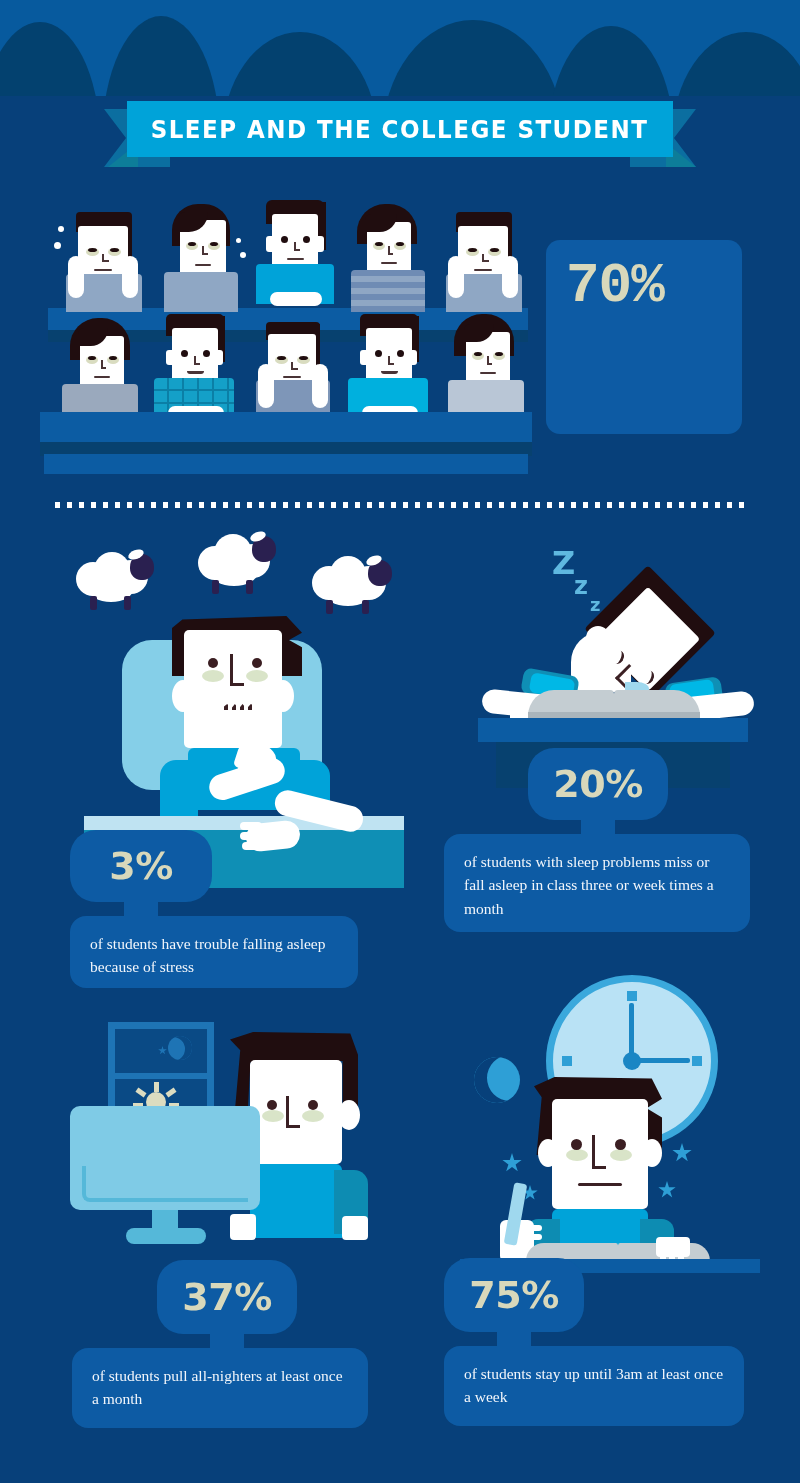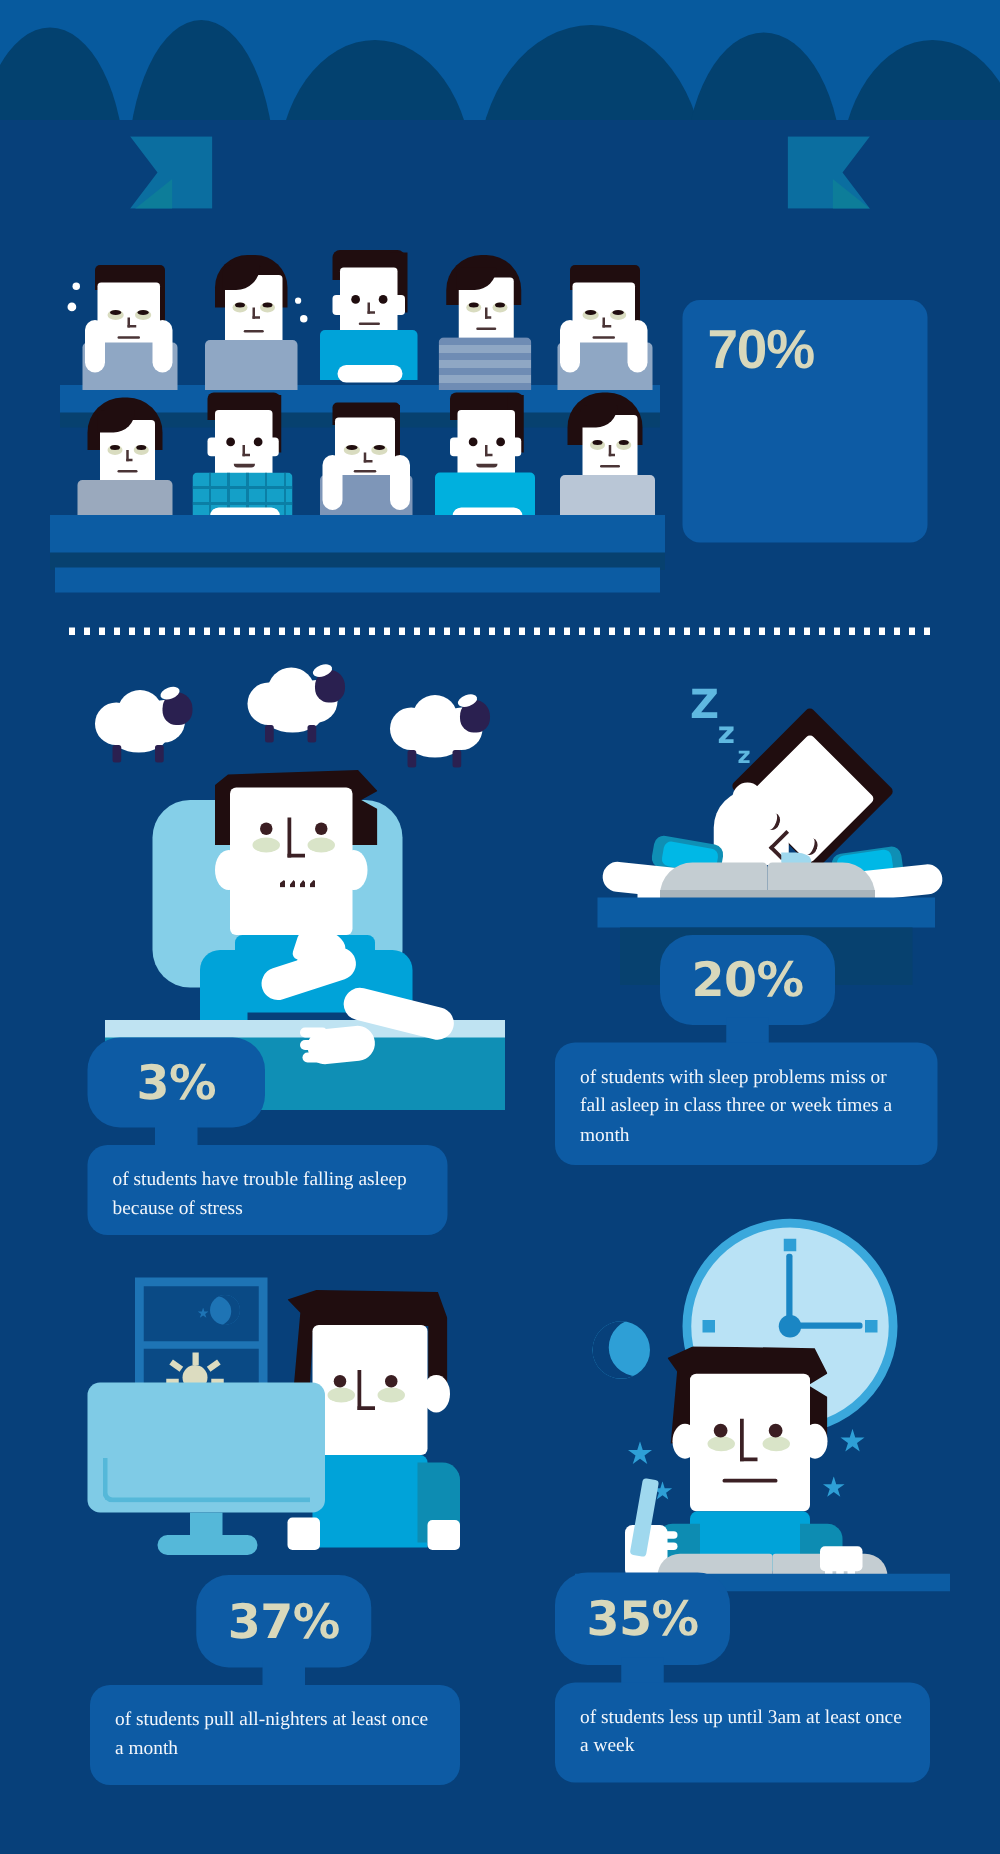--- a/index.html
+++ b/index.html
@@ -47,21 +47,21 @@
   .stu .f{position:absolute;background:#ffffff;border-radius:3px;}
   .stu .body{position:absolute;border-radius:4px 4px 0 0;}
   .stu .arm{position:absolute;background:#ffffff;border-radius:8px;}
   .eye{position:absolute;background:#200d0f;border-radius:50%;}
   .eyelid{position:absolute;background:#d9dcc0;border-radius:50%;}
   .nose{position:absolute;border-left:2px solid #4a3436;border-bottom:2px solid #4a3436;}
   .mouth{position:absolute;background:#4a3436;height:2px;border-radius:1px;}
 
   
   .card70{position:absolute;left:546px;top:240px;width:196px;height:194px;background:#0d5ba4;border-radius:14px;padding:18px 20px;}
-  .big-pct{color:#d8d8bb;font-family:Liberation Sans, sans-serif;font-weight:700;font-size:44px;line-height:1;letter-spacing:-1px;}
+  .big-pct{color:#d8d8bb;font-family:Liberation Mono, monospace;font-weight:700;font-size:56px;line-height:1;letter-spacing:-1px;}
   .card70 .body-txt{color:#f2f6fb;font-size:15.5px;line-height:1.45;margin-top:14px;}
 
   
   .divider{position:absolute;left:55px;top:502px;width:692px;height:6px;
     background-image:repeating-linear-gradient(to right,#ffffff 0 5px,transparent 5px 12px);}
 
   
   .badge{position:absolute;background:#0d5ba4;border-radius:26px;
     display:flex;align-items:center;justify-content:center;}
   .badge .num{color:#d8d8bb;font-family:"DejaVu Sans", sans-serif;font-weight:700;font-size:38px;letter-spacing:-0.5px;line-height:1;}
@@ -106,20 +106,23 @@
   <div class="cloud-arc" style="left:548px;top:26px;width:126px;height:114px;"></div>
   <div class="cloud-arc" style="left:672px;top:32px;width:148px;height:108px;"></div>
 </div>
 <div class="bg-main"></div>
 
 <div class="ribbon-wrap">
   <div class="ribbon-tail left"></div>
   <div class="ribbon-tail right"></div>
   <div class="ribbon-fold left"></div>
   <div class="ribbon-fold right"></div>
+  <div class="ribbon-main">
+    <div class="ribbon-title">SLEEP AND THE COLLEGE STUDENT</div>
+  </div>
 </div>
 
 <div class="classroom">
 
   <div class="bench" style="left:8px;top:118px;width:480px;height:26px;"></div>
   <div class="bench-dark" style="left:8px;top:140px;width:480px;height:12px;"></div>
 
   <div class="stu" style="left:18px;top:22px;width:92px;height:100px;">
     <div class="h" style="left:18px;top:0;width:56px;height:20px;border-radius:4px 4px 0 0;"></div>
     <div class="h" style="left:62px;top:4px;width:12px;height:46px;"></div>
@@ -491,18 +494,18 @@
   <div class="abs" style="left:66px;top:268px;width:92px;height:18px;background:#c4cdd2;border-radius:30px 4px 0 0;"></div>
   <div class="abs" style="left:158px;top:268px;width:92px;height:18px;background:#c4cdd2;border-radius:4px 30px 0 0;"></div>
   <div class="abs" style="left:196px;top:262px;width:34px;height:20px;background:#ffffff;border-radius:4px;"></div>
   <div class="abs" style="left:200px;top:278px;width:6px;height:12px;background:#ffffff;border-radius:3px;"></div>
   <div class="abs" style="left:209px;top:278px;width:6px;height:12px;background:#ffffff;border-radius:3px;"></div>
   <div class="abs" style="left:218px;top:278px;width:6px;height:12px;background:#ffffff;border-radius:3px;"></div>
   <div class="abs" style="left:0px;top:284px;width:300px;height:14px;background:#0c5ca3;"></div>
 </div>
 
 <div class="badge" style="left:444px;top:1258px;width:140px;height:74px;">
-  <div class="num">35%</div>
+  <div class="num">75%</div>
 </div>
 <div class="connector" style="left:497px;top:1326px;"></div>
 <div class="statcard" style="left:444px;top:1346px;width:300px;height:80px;">
-  <div class="body-txt">of students less up until 3am at least once a week</div>
+  <div class="body-txt">of students stay up until 3am at least once a week</div>
 </div>
 
 </body></html>

